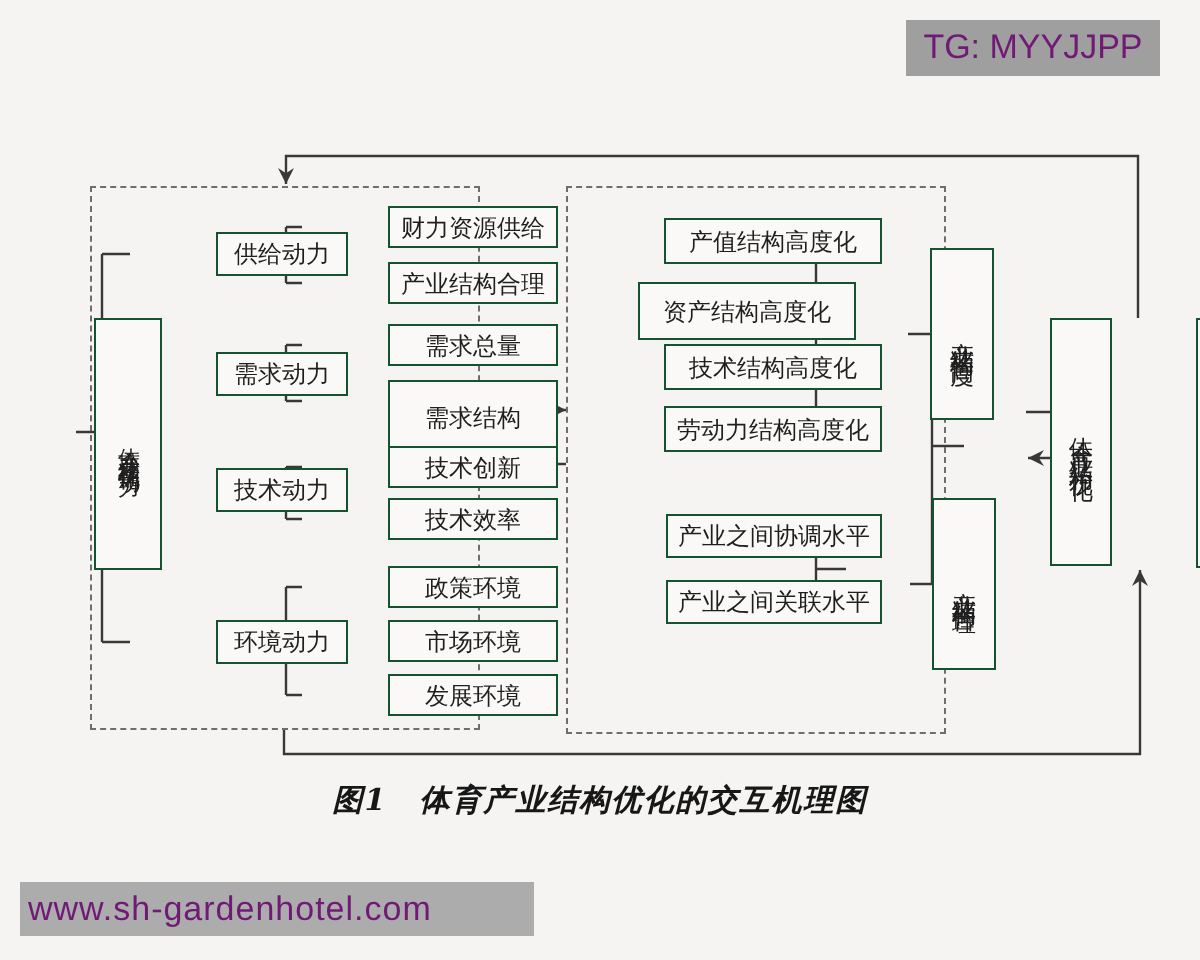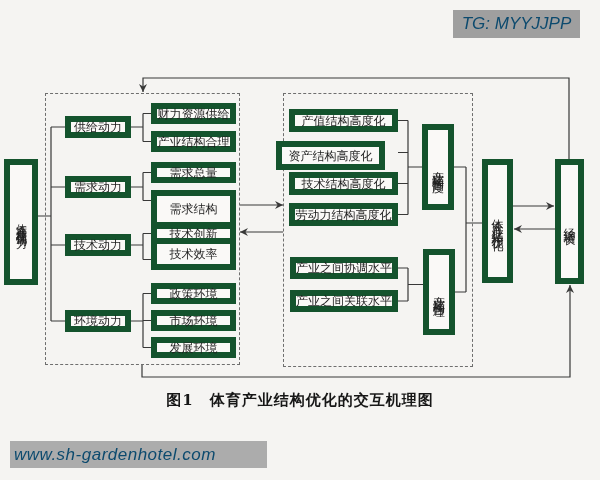--- a/index.html
+++ b/index.html
@@ -7,35 +7,36 @@
     position:relative;width:600px;height:480px;overflow:hidden;
     background:#f5f4f2;
     font-family:"DejaVu Sans","Liberation Sans",sans-serif;
     color:#1f1f1f;
   }
   .lines{position:absolute;left:0;top:0;z-index:1;}
   .frame{
     position:absolute;z-index:2;border:1px dashed #6e6e6e;box-sizing:border-box;
   }
   .box{
-    position:absolute;z-index:3;border:6px solid #14532d;background:#faf9f7;
+    position:absolute;z-index:3;border:1px solid #14532d;background:#faf9f7;
     box-sizing:border-box;display:flex;align-items:center;justify-content:center;
-    font-size:12px;line-height:1;white-space:nowrap;
+    font-size:12px;line-height:1;white-space:nowrap;margin-left:43px;
   }
   .vtext{
     writing-mode:vertical-rl;text-orientation:upright;letter-spacing:2px;
   }
   .caption{
     position:absolute;left:0;right:0;top:391px;z-index:3;text-align:center;
     font-weight:bold;font-size:15px;letter-spacing:1px;color:#171717;
     font-family:"DejaVu Serif","Liberation Serif",serif;
+    font-style:italic;
   }
   .wm{
     position:absolute;z-index:5;display:flex;align-items:center;
-    color:#0c4a6e;font-family:"Liberation Sans","DejaVu Sans",sans-serif;font-style:italic;
+    color:#701a75;font-family:"Liberation Sans","DejaVu Sans",sans-serif;
   }
   .wm.top{left:453px;top:10px;width:127px;height:28px;background:#9f9f9f;
     justify-content:center;font-size:17px;}
   .wm.bottom{left:10px;top:441px;width:253px;height:27px;background:#acacac;
     justify-content:flex-start;padding-left:4px;font-size:17px;letter-spacing:.5px;}
 </style>
 </head>
 <body>
 
 <div class="stage">
@@ -81,21 +82,21 @@
   <div class="box" style="left:65px;top:116px;width:66px;height:22px">供给动力</div>
   <div class="box" style="left:65px;top:176px;width:66px;height:22px">需求动力</div>
   <div class="box" style="left:65px;top:234px;width:66px;height:22px">技术动力</div>
   <div class="box" style="left:65px;top:310px;width:66px;height:22px">环境动力</div>
 
   <div class="box" style="left:151px;top:103px;width:85px;height:21px">财力资源供给</div>
   <div class="box" style="left:151px;top:131px;width:85px;height:21px">产业结构合理</div>
   <div class="box" style="left:151px;top:162px;width:85px;height:21px">需求总量</div>
   <div class="box" style="left:151px;top:190px;width:85px;height:38px">需求结构</div>
   <div class="box" style="left:151px;top:223px;width:85px;height:21px">技术创新</div>
-  <div class="box" style="left:151px;top:238px;width:85px;height:32px">技术效率</div>
+  <div class="box" style="left:151px;top:249px;width:85px;height:21px">技术效率</div>
   <div class="box" style="left:151px;top:283px;width:85px;height:21px">政策环境</div>
   <div class="box" style="left:151px;top:310px;width:85px;height:21px">市场环境</div>
   <div class="box" style="left:151px;top:337px;width:85px;height:21px">发展环境</div>
 
   <div class="box" style="left:289px;top:109px;width:109px;height:23px">产值结构高度化</div>
   <div class="box" style="left:276px;top:141px;width:109px;height:29px">资产结构高度化</div>
   <div class="box" style="left:289px;top:172px;width:109px;height:23px">技术结构高度化</div>
   <div class="box" style="left:289px;top:203px;width:109px;height:23px">劳动力结构高度化</div>
 
   <div class="box" style="left:290px;top:257px;width:108px;height:22px">产业之间协调水平</div>

